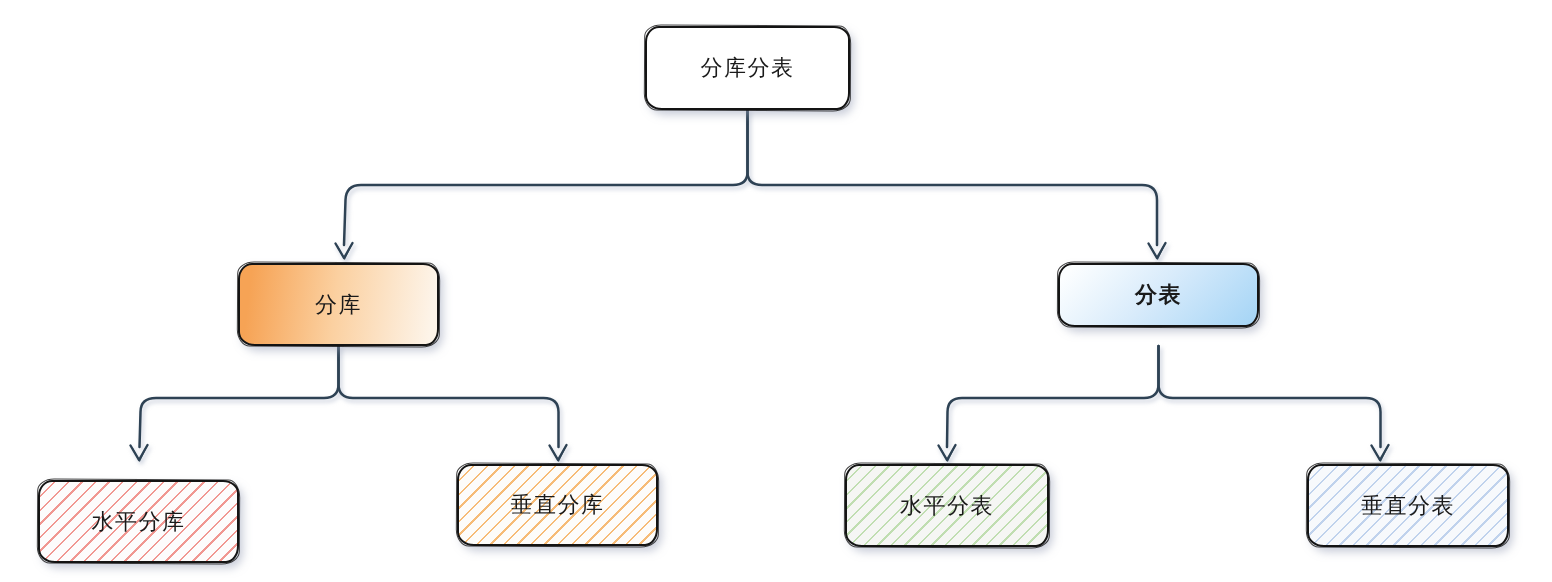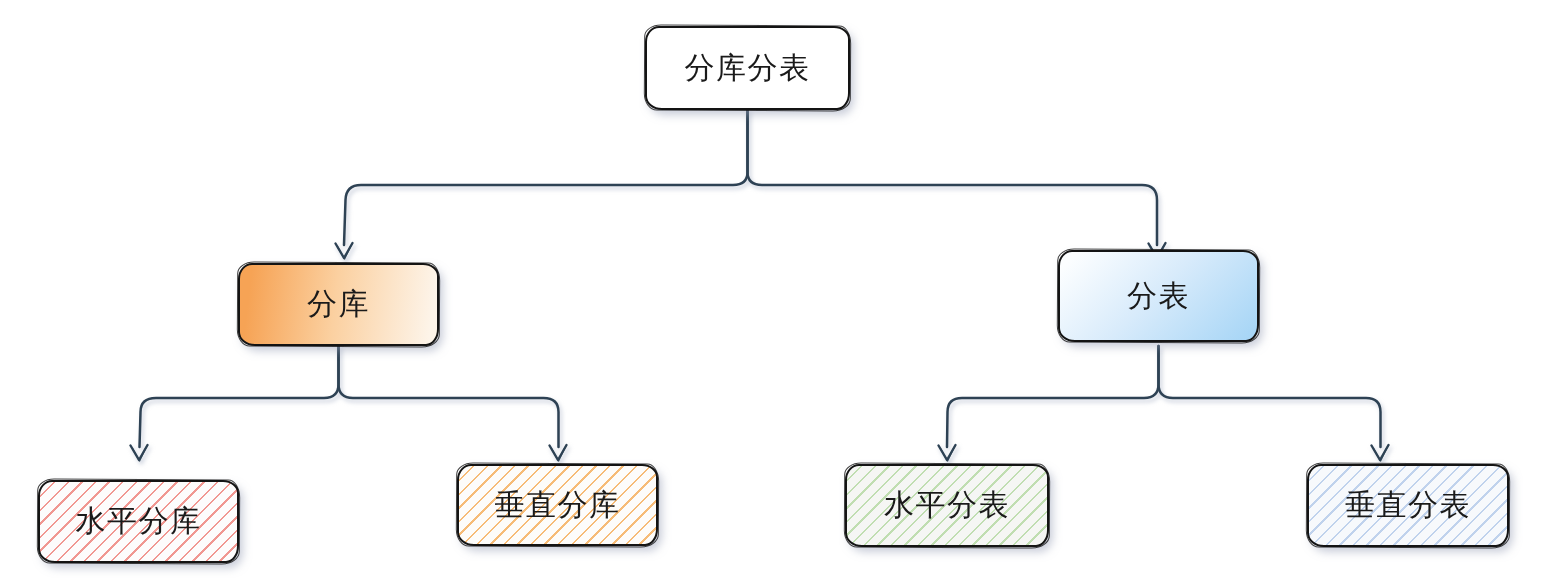--- a/index.html
+++ b/index.html
@@ -19,41 +19,41 @@
   }
   .node {
     position: absolute;
     display: flex;
     align-items: center;
     justify-content: center;
     box-sizing: border-box;
     border: 2.4px solid #141414;
     border-radius: 14px 16px 13px 17px / 16px 13px 17px 14px;
     box-shadow: 4px 5px 8px rgba(150,158,182,0.5);
-    font-size: 30px;
+    font-size: 22px;
     color: #1a1a1a;
     letter-spacing: 1.5px;
     cursor: default;
   }
   .node::after {
     content: "";
     position: absolute;
     inset: -3.2px;
     border: 1.6px solid rgba(16,16,16,0.8);
     border-radius: 17px 12px 18px 13px / 12px 18px 13px 17px;
     transform: rotate(0.35deg);
     pointer-events: none;
   }
   .node span { position: relative; z-index: 2; }
 
   .node-root            { left: 645px;  top: 26px;  width: 205px; height: 84px; background: #ffffff; }
   .node-fenku           { left: 238px;  top: 263px; width: 201px; height: 83px;
                           background: linear-gradient(97deg, #f6a355 6%, #fbd0a0 48%, #fdf4e9 96%); }
-  .node-fenbiao         { left: 1058px; top: 250px; width: 201px; height: 92px;
-                          background: linear-gradient(135deg, #fcfeff 6%, #d8ebfb 48%, #a8d6f6 96%); }
+  .node-fenbiao         { left: 1058px; top: 263px; width: 201px; height: 64px;
+                          background: linear-gradient(135deg, #fcfeff 6%, #d8ebfb 48%, #a8d6f6 96%); font-weight: bold; }
   .node-shuiping-fenku  { left: 38px;   top: 464px; width: 201px; height: 83px;
                           background: repeating-linear-gradient(135deg,
                             rgba(240,146,140,0.95) 0px, rgba(240,146,140,0.95) 1.7px,
                             transparent 1.7px, transparent 9.6px) #fdfcfc; margin-top: 16px; }
   .node-chuizhi-fenku   { left: 457px;  top: 464px; width: 201px; height: 82px;
                           background: repeating-linear-gradient(135deg,
                             rgba(246,184,112,0.95) 0px, rgba(246,184,112,0.95) 1.7px,
                             transparent 1.7px, transparent 9.6px) #fdfcfa; }
   .node-shuiping-fenbiao{ left: 845px;  top: 464px; width: 204px; height: 83px;
                           background: repeating-linear-gradient(135deg,

